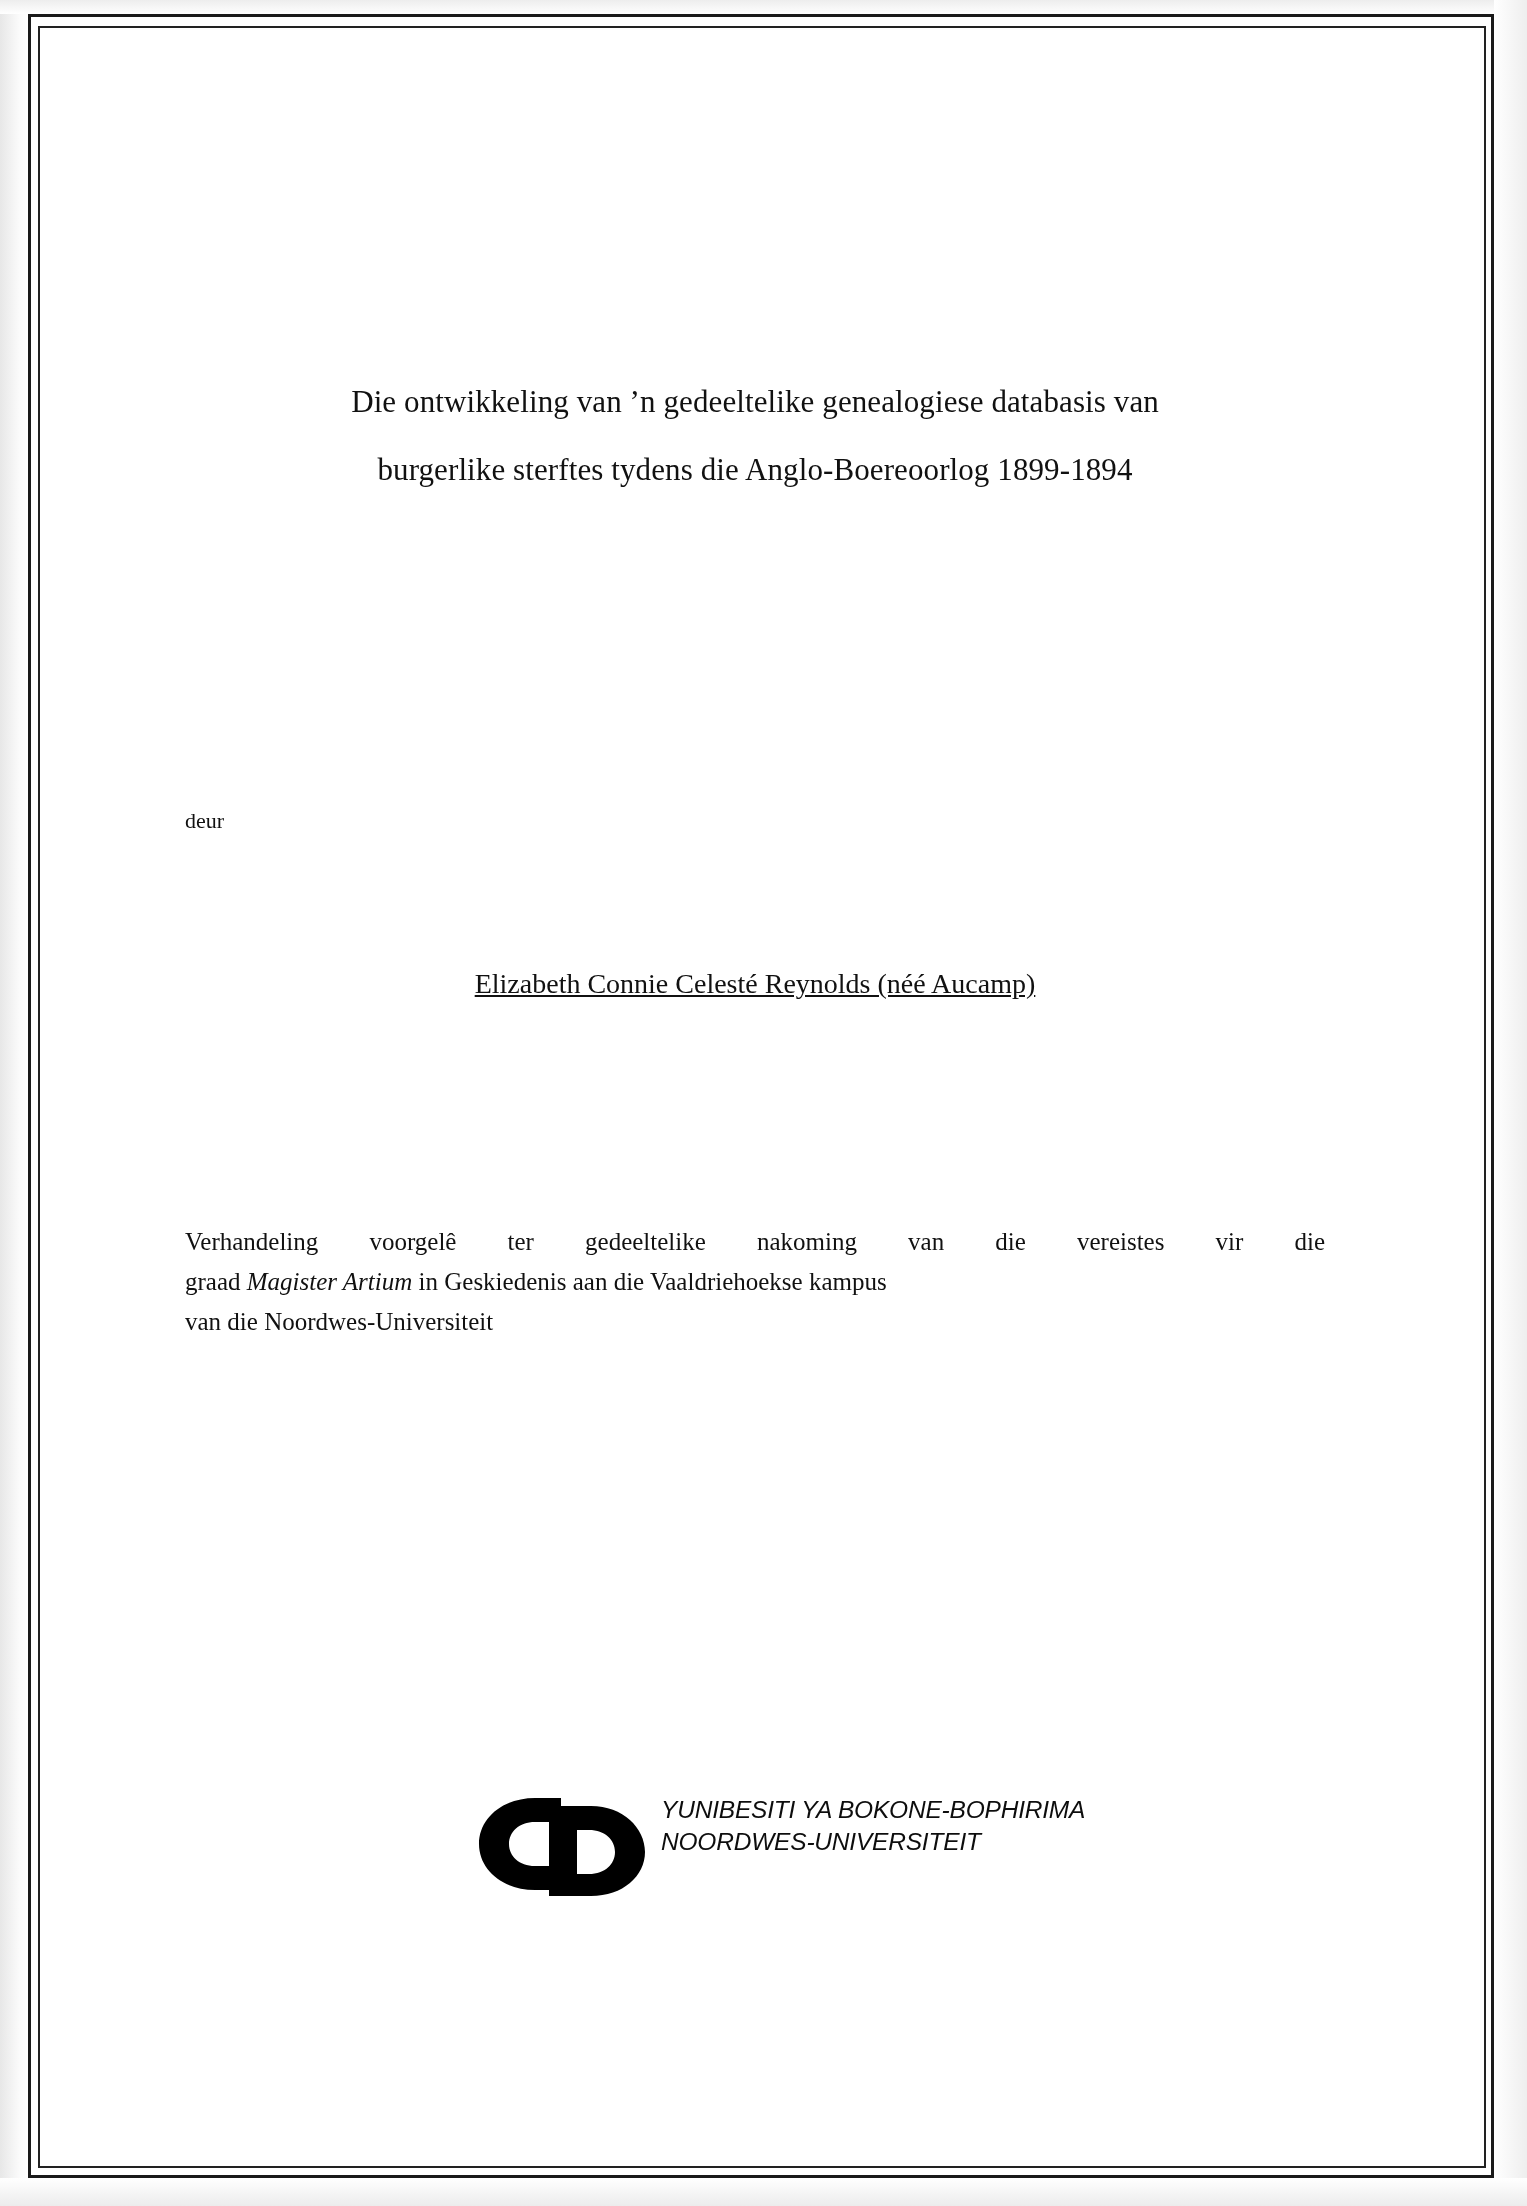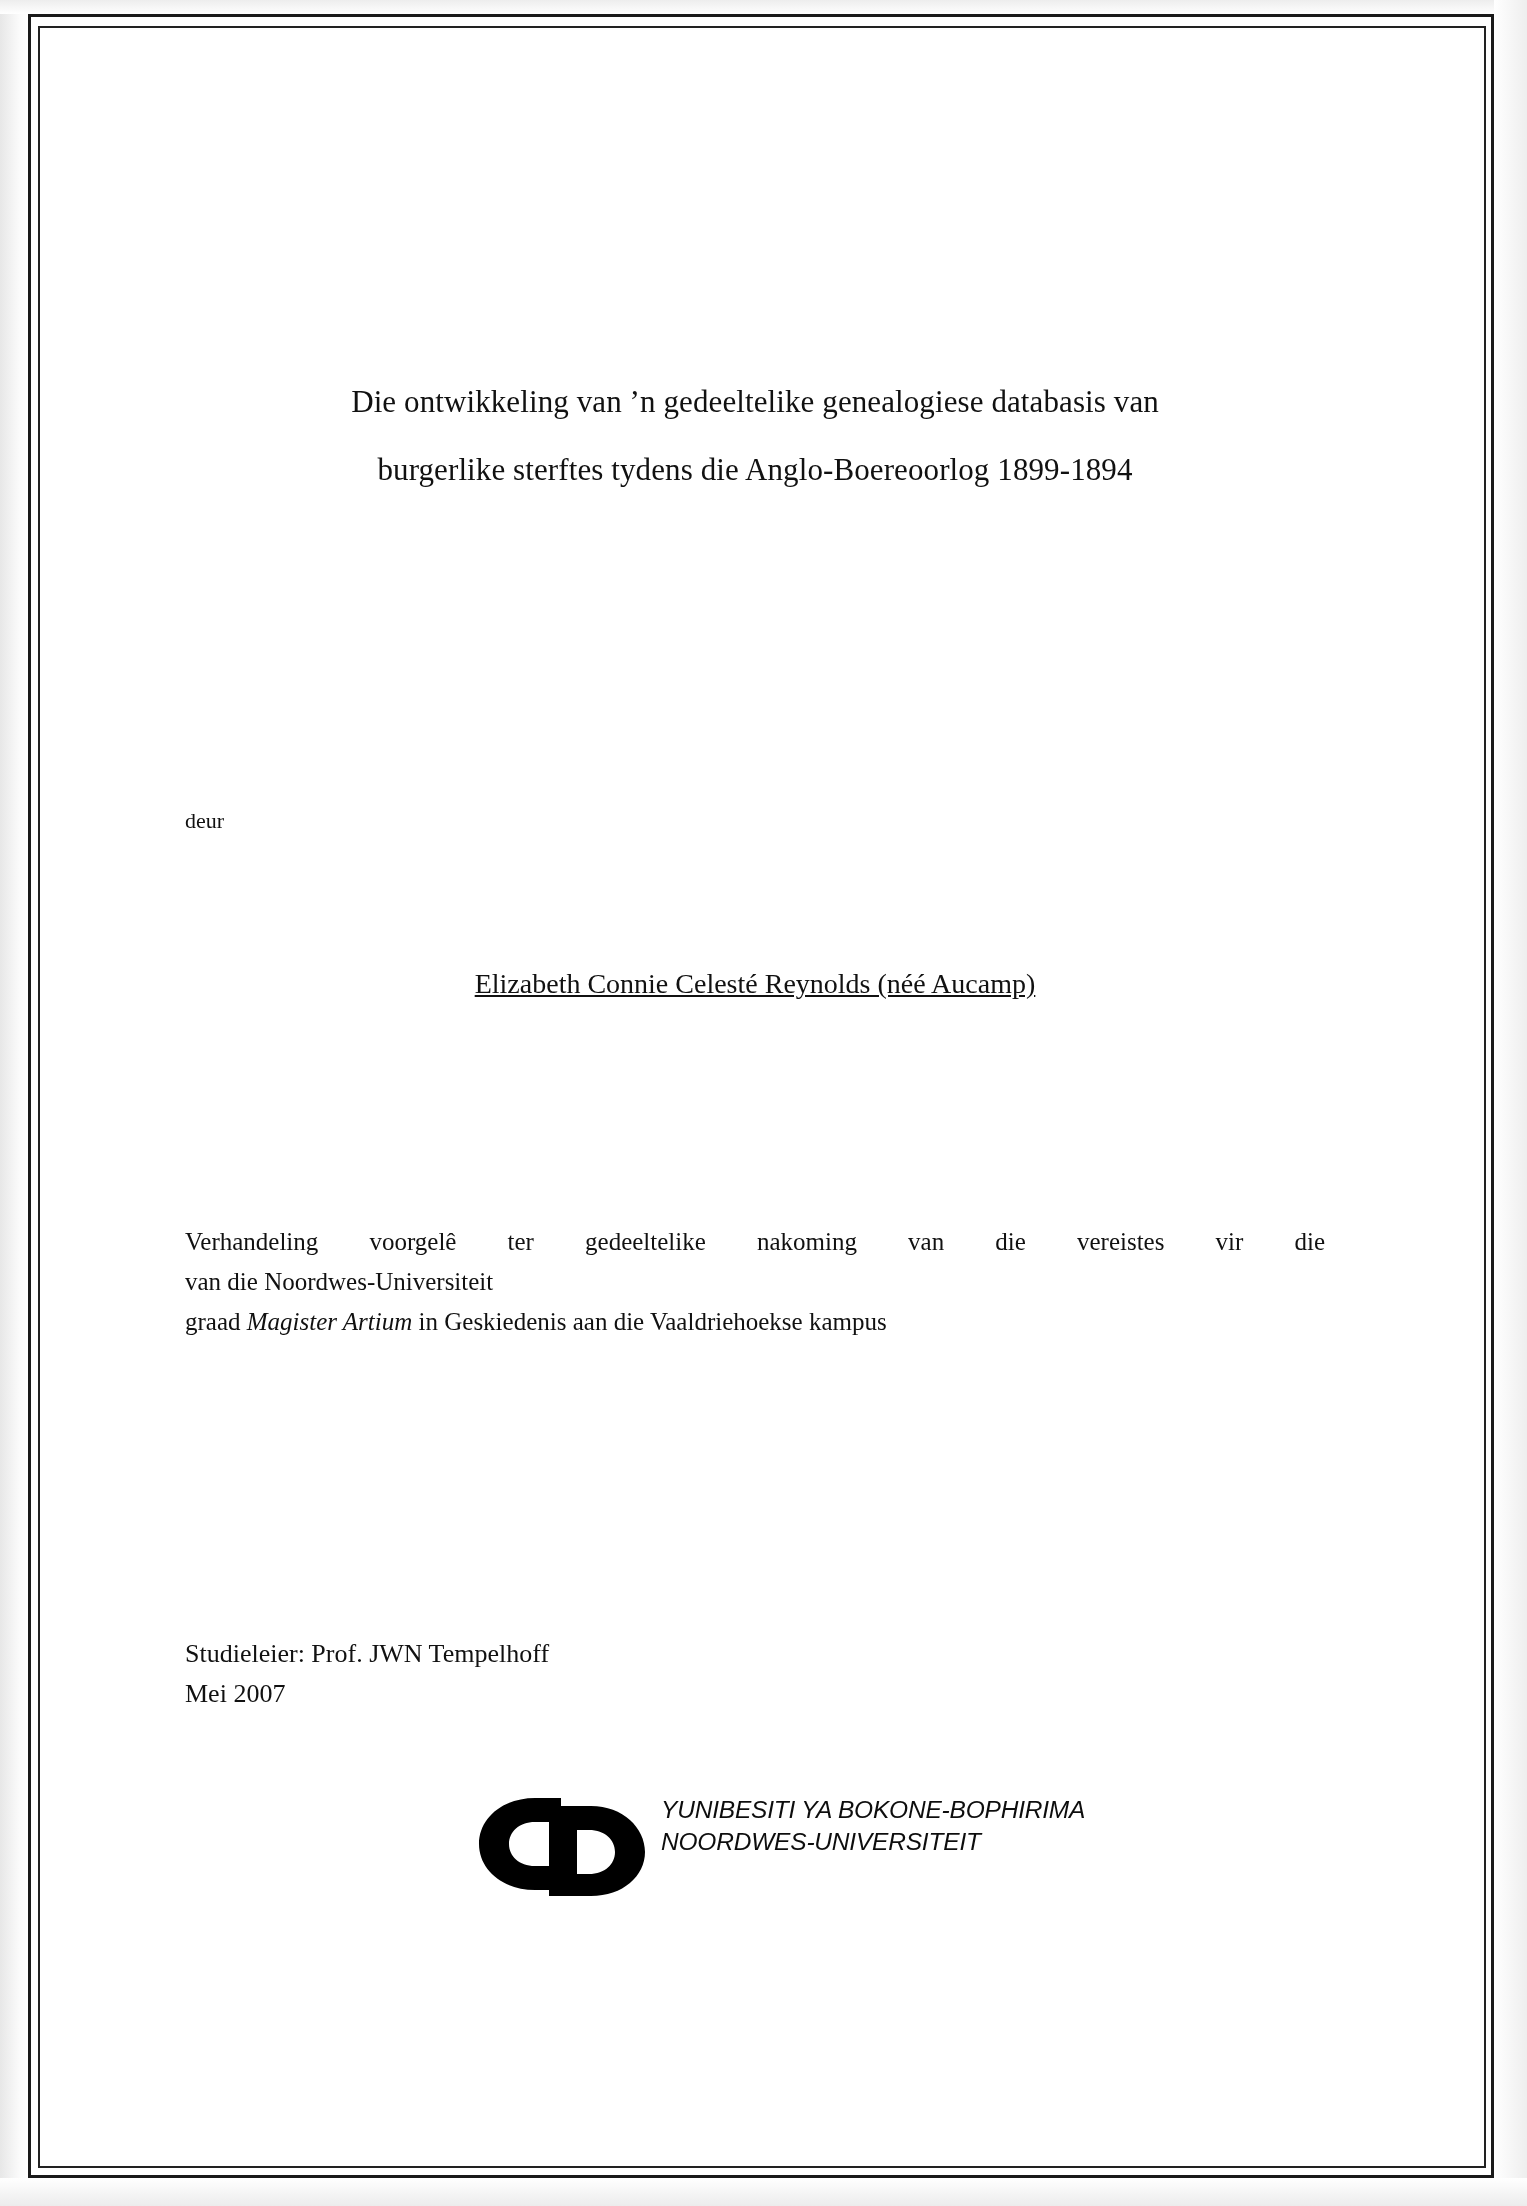--- a/index.html
+++ b/index.html
@@ -189,28 +189,24 @@
       <div class="title-line">Die ontwikkeling van ’n gedeeltelike genealogiese databasis van</div>
       <div class="title-line">burgerlike sterftes tydens die Anglo-Boereoorlog 1899-1894</div>
     </div>
 
     <div class="deur">deur</div>
 
     <div class="author">Elizabeth Connie Celesté Reynolds (néé Aucamp)</div>
 
     <div class="statement">
       <div class="just">Verhandeling voorgelê ter gedeeltelike nakoming van die vereistes vir die</div>
+      <div class="plain"><span>graad </span><i>Magister Artium</i><span> in Geskiedenis aan die Vaaldriehoekse kampus</span></div>
       <div class="plain">van die Noordwes-Universiteit</div>
-      <div class="plain"><span>graad </span><i>Magister Artium</i><span> in Geskiedenis aan die Vaaldriehoekse kampus</span></div>
     </div>
 
-    <div class="supervisor">
-      <div>Studieleier: Prof. JWN Tempelhoff</div>
-      <div>Mei 2007</div>
-    </div>
 
     <div class="logo-block">
       <div class="logo-mark">
         <svg viewBox="0 0 190 104" width="190" height="104" aria-hidden="true">
 
           <path d="M70 6 C38 6 14 26 14 52 C14 78 38 98 70 98 L96 98 L96 74 L70 74 C54 74 44 64 44 52 C44 40 54 30 70 30 L96 30 L96 6 Z" fill="#000000"></path>
 
           <path d="M84 14 L84 104 L112 104 L112 38 L124 38 C140 38 150 48 150 60 C150 72 140 82 124 82 L112 82 L112 104 L126 104 C158 104 180 84 180 60 C180 36 158 14 126 14 Z" fill="#000000"></path>
         </svg>
       </div>

